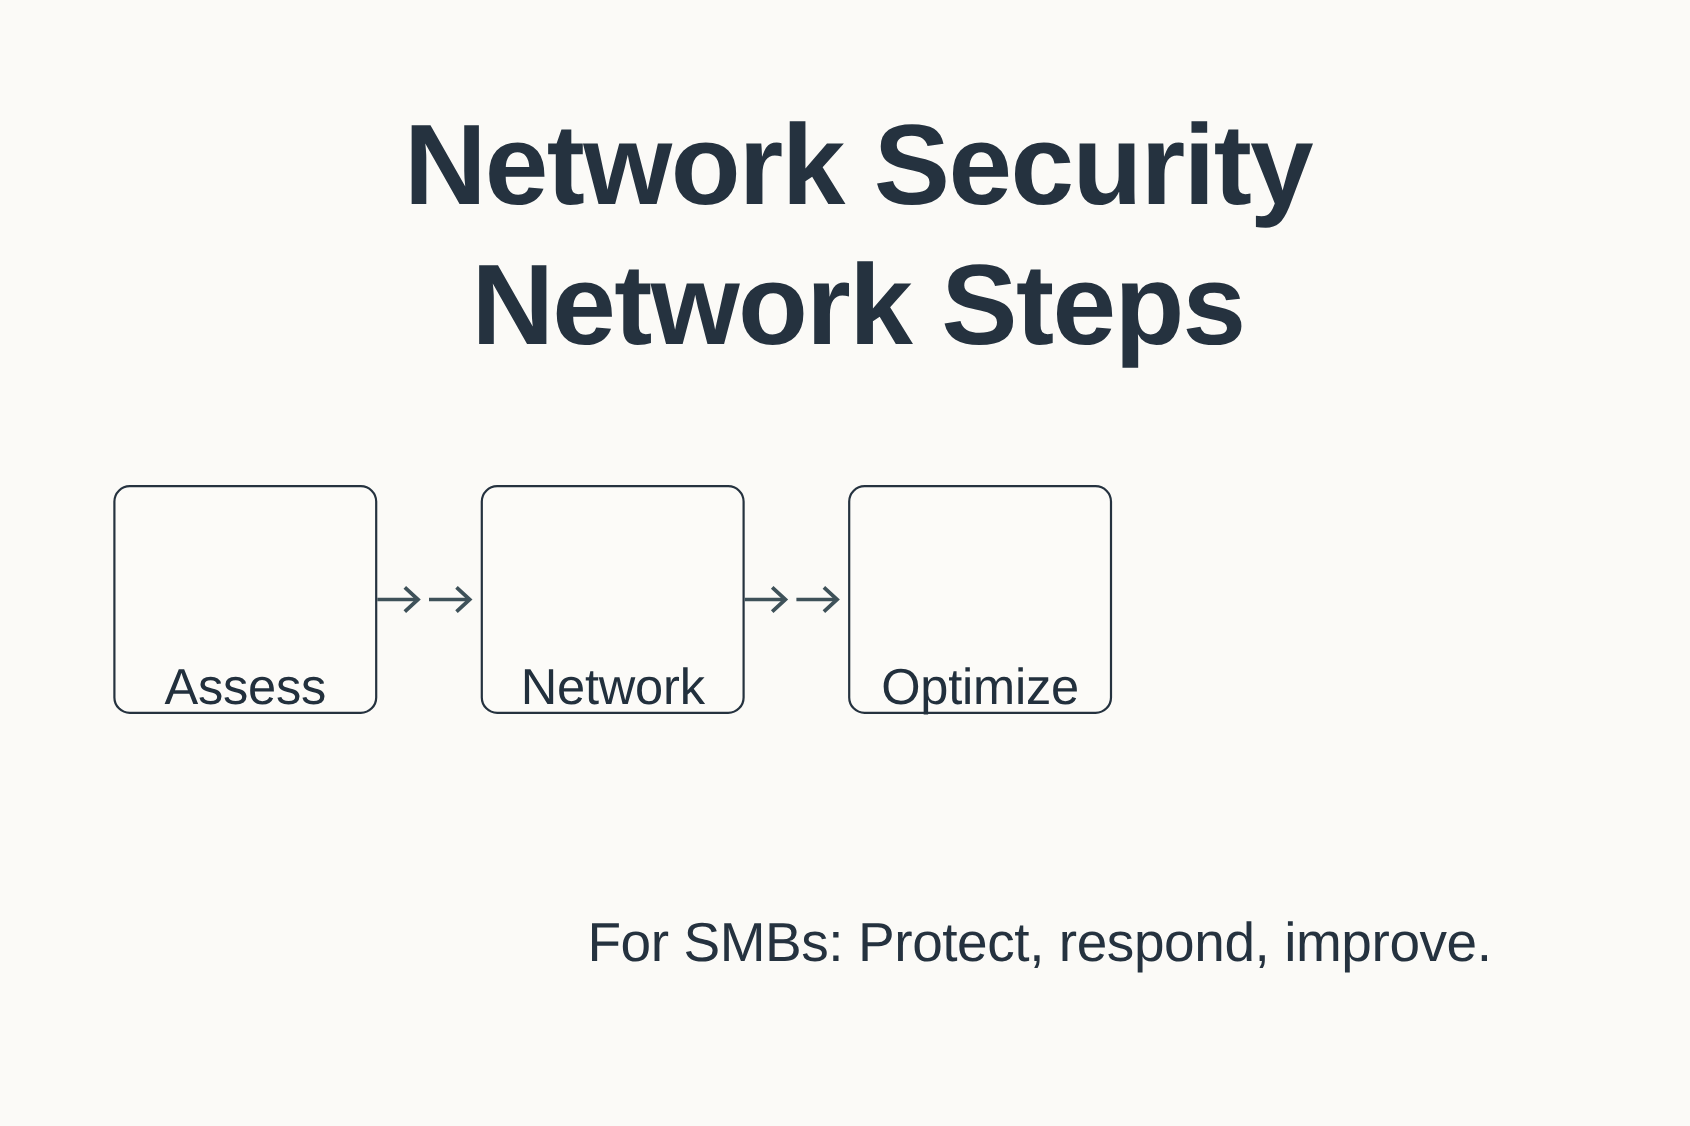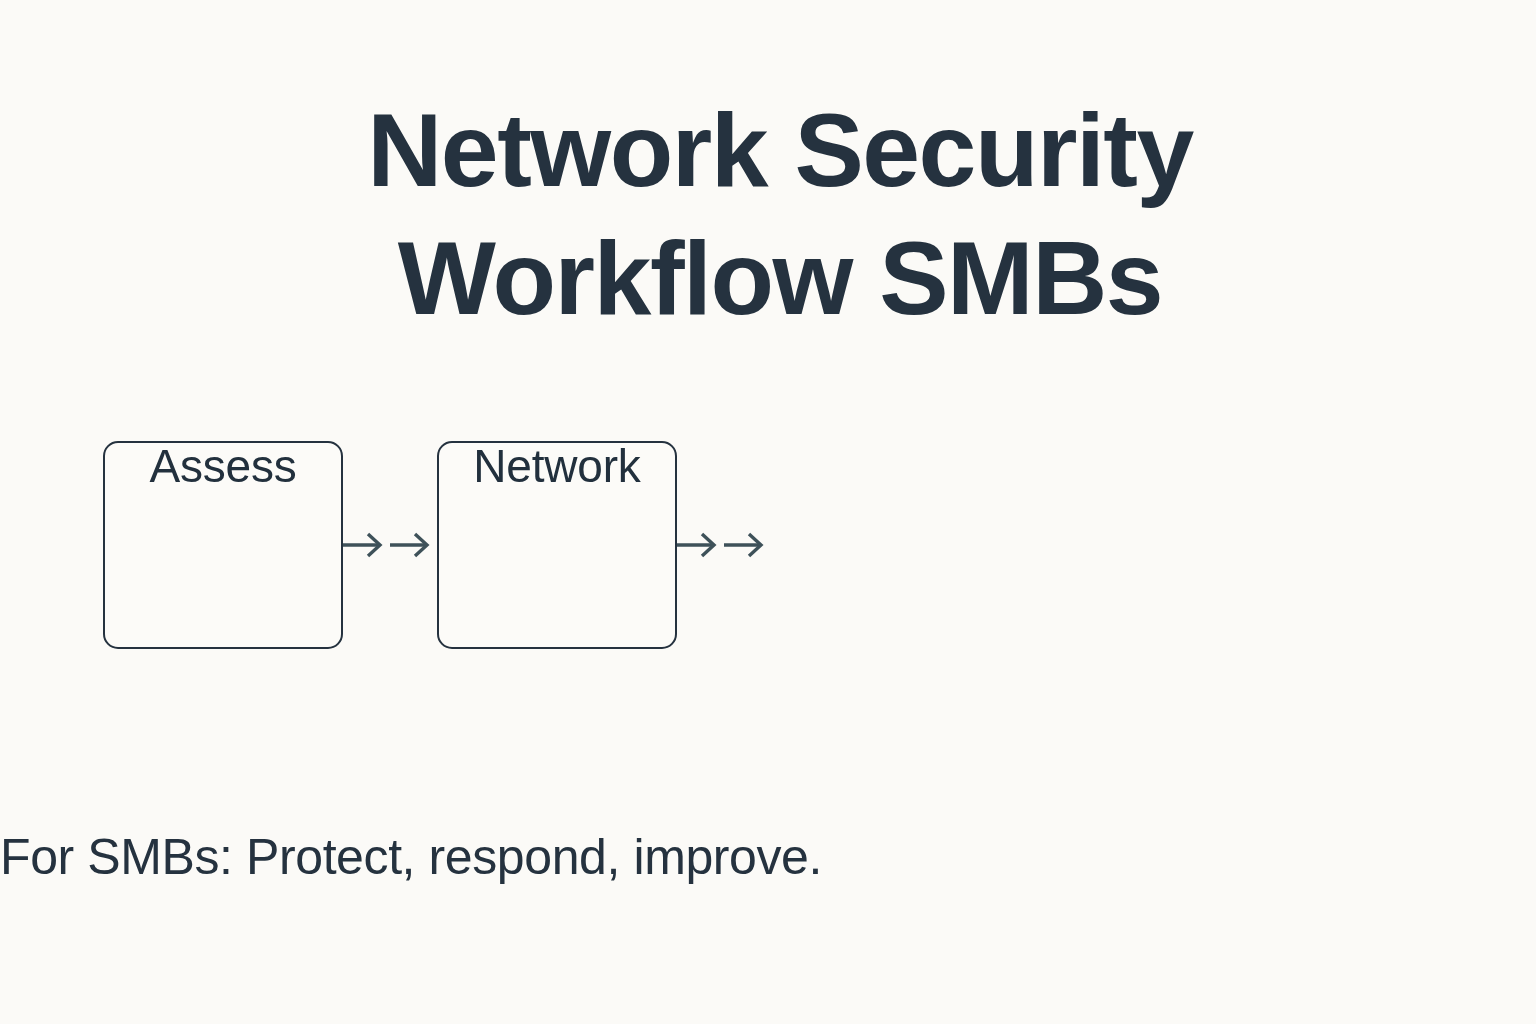--- a/index.html
+++ b/index.html
@@ -58,21 +58,21 @@
 
   .step-box {
     width: 240px;
     height: 208px;
     flex: 0 0 240px;
     box-sizing: border-box;
     border: 2.6px solid #25323F;
     border-radius: 15px;
     background: #FCFBF8;
     display: flex;
-    align-items: flex-start;
+    align-items: flex-end;
     justify-content: center;
   }
 
   .step-label {
     font-size: 46px;
     font-weight: 400;
     line-height: 1;
     color: #22303D;
     letter-spacing: -0.2px;
     white-space: nowrap;
@@ -99,42 +99,42 @@
     stroke-width: 3.4;
     fill: none;
     stroke-linecap: butt;
     stroke-linejoin: miter;
   }
 
   
   .subtitle-block {
     position: absolute;
     top: 824px;
-    left: 0;
+    left: 16px;
     width: 1340px;
-    text-align: left;
+    text-align: right;
   }
 
   .subtitle-text {
     font-size: 50px;
     font-weight: 500;
     line-height: 66px;
     color: #25323F;
     letter-spacing: -0.4px;
     white-space: nowrap;
   }
 </style>
 </head>
 <body>
 
 <div class="canvas">
 
   <div class="title-block">
     <span class="title-line">Network Security</span>
-    <span class="title-line">Workflow SMBs</span>
+    <span class="title-line">Network Steps</span>
   </div>
 
   <div class="flow-row">
 
     <div class="step-box">
       <span class="step-label">Assess</span>
     </div>
 
     <div class="arrow-cell">
       <svg viewBox="0 0 47 34" xmlns="http://www.w3.org/2000/svg" aria-hidden="true">
@@ -163,20 +163,23 @@
     </div>
 
 
     <div class="arrow-cell">
       <svg viewBox="0 0 47 34" xmlns="http://www.w3.org/2000/svg" aria-hidden="true">
         <path class="arrow-stroke" d="M 0 17 L 36 17"></path>
         <path class="arrow-stroke" d="M 25 6 L 37 17 L 25 28"></path>
       </svg>
     </div>
 
+    <div class="step-box">
+      <span class="step-label">Optimize</span>
+    </div>
 
   </div>
 
   <div class="subtitle-block">
     <span class="subtitle-text">For SMBs: Protect, respond, improve.</span>
   </div>
 
 </div>
 
 </body></html>

